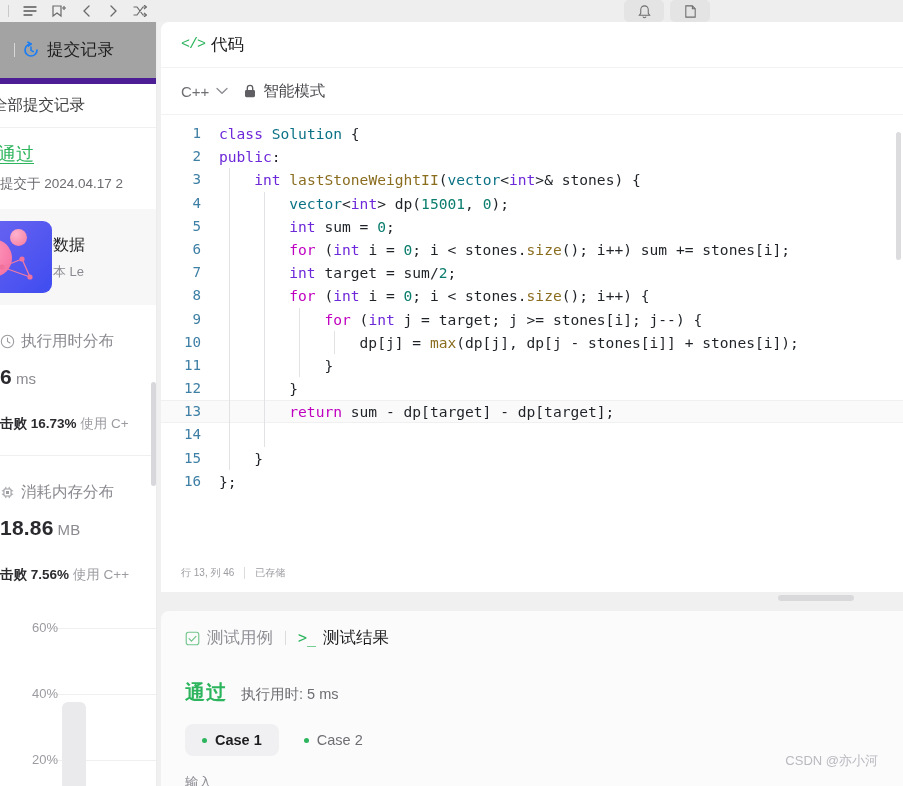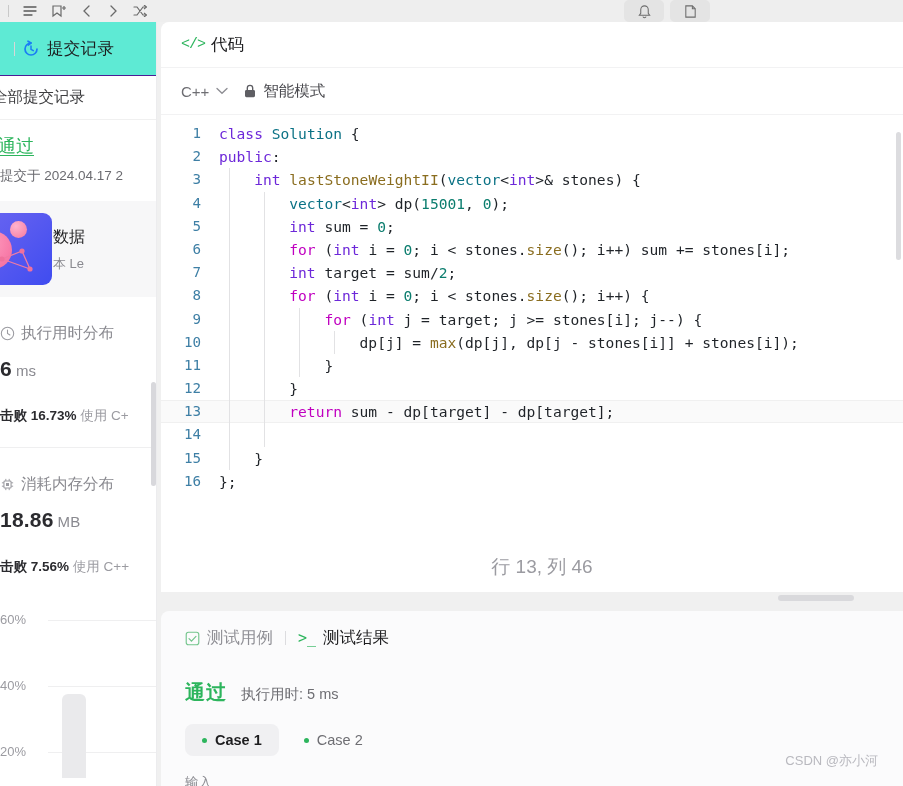--- a/index.html
+++ b/index.html
@@ -24,22 +24,22 @@
   .topbar-right { position:absolute; right:193px; top:0; display:flex; gap:6px; height:22px; align-items:center;}
   .tb-btn { width:40px; height:22px; background:#e4e4e4; border-radius:5px; display:flex; align-items:center; justify-content:center; color:#6b6b6b; }
   .tb-sep { width:1px; height:12px; background:#c9c9c9; }
 
   
   .left-panel {
     position:absolute; left:0; top:22px; width:157px; height:764px;
     background:#ffffff; overflow:hidden;
   }
   .lp-header {
-    height:54px; display:flex; align-items:center; gap:7px;
-    padding-left:4px; border-bottom:1px solid #4c1d95; background:#5eead4;
+    height:62px; display:flex; align-items:center; gap:7px;
+    padding-left:4px; border-bottom:6px solid #4c1d95; background:#a3a3a3;
   }
   .lp-header .bar-left { width:1px; height:14px; background:#d7d7d7; margin-left:10px;}
   .lp-header .hdr-ico { color:#1a7df5; display:flex; align-items:center;}
   .lp-header .hdr-txt { font-size:16.5px; color:#1d1d1f; letter-spacing:.3px; white-space:nowrap; }
 
   .lp-subnav {
     height:44px; display:flex; align-items:center; padding-left:0px;
     border-bottom:1px solid #f0f0f0;
   }
   .lp-subnav span { font-size:15.5px; color:#3d3d3f; white-space:nowrap; margin-left:-8px;}
@@ -72,21 +72,21 @@
   .lp-metric { margin-top:13px; font-size:21px; color:#2b2b2f; font-weight:700; letter-spacing:.2px;}
   .lp-metric .unit { font-size:15px; color:#8a8a90; font-weight:400; margin-left:4px;}
   .lp-beat { margin-top:26px; font-size:13.5px; color:#5f5f65; white-space:nowrap; }
   .lp-beat b { color:#2b2b2f; font-weight:700; }
   .lp-beat .muted { color:#9b9ba1; }
 
   .lp-divider { height:1px; background:#efeff0; margin-top:22px;}
 
   
   .lp-chart { position:relative; margin-top:22px; height:180px; }
-  .lp-chart .ylab { position:absolute; left:0; font-size:13px; color:#9b9ba1; }
+  .lp-chart .ylab { position:absolute; left:0; font-size:13px; color:#9b9ba1;padding-left:32px; }
   .lp-chart .gline { position:absolute; left:48px; right:0; height:1px; background:#efeff0;}
   .lp-chart .bar { position:absolute; left:62px; width:24px; background:#eaeaec; border-radius:6px 6px 0 0; }
 
   .lp-scroll {
     position:absolute; right:1px; top:360px; width:5px; height:104px;
     background:#d8d8dc; border-radius:3px;
   }
   .lp-edge { position:absolute; right:0; top:0; width:1px; height:764px; background:#ececee;}
 
   
@@ -129,21 +129,21 @@
 
   .k-kw   { color:#6d28d9; }     
   .k-type { color:#0b7285; }     
   .k-ctl  { color:#c000c0; }     
   .k-fn   { color:#8a6d1f; }     
   .k-num  { color:#0b7d6e; }     
   .k-op   { color:#1f2328; }
 
   .code-status {
     height:38px; display:flex; align-items:center; gap:10px; padding-left:20px;
-    font-size:19px; color:#9b9ba1; background:#fff; border-top:0;flex-direction:column;
+    font-size:10px; color:#9b9ba1; background:#fff; border-top:0;
   }
   .code-status .sep { width:1px; height:12px; background:#dcdcdf;}
 
   .hscroll-track {
     position:absolute; left:0; bottom:0px; width:742px; height:12px; background:#f0f0f0;
   }
   .hscroll-thumb { position:absolute; left:617px; top:3px; width:76px; height:6px; background:#d9d9dc; border-radius:3px;}
 
   .vscroll-code {
     position:absolute; right:2px; top:110px; width:5px; height:128px;

